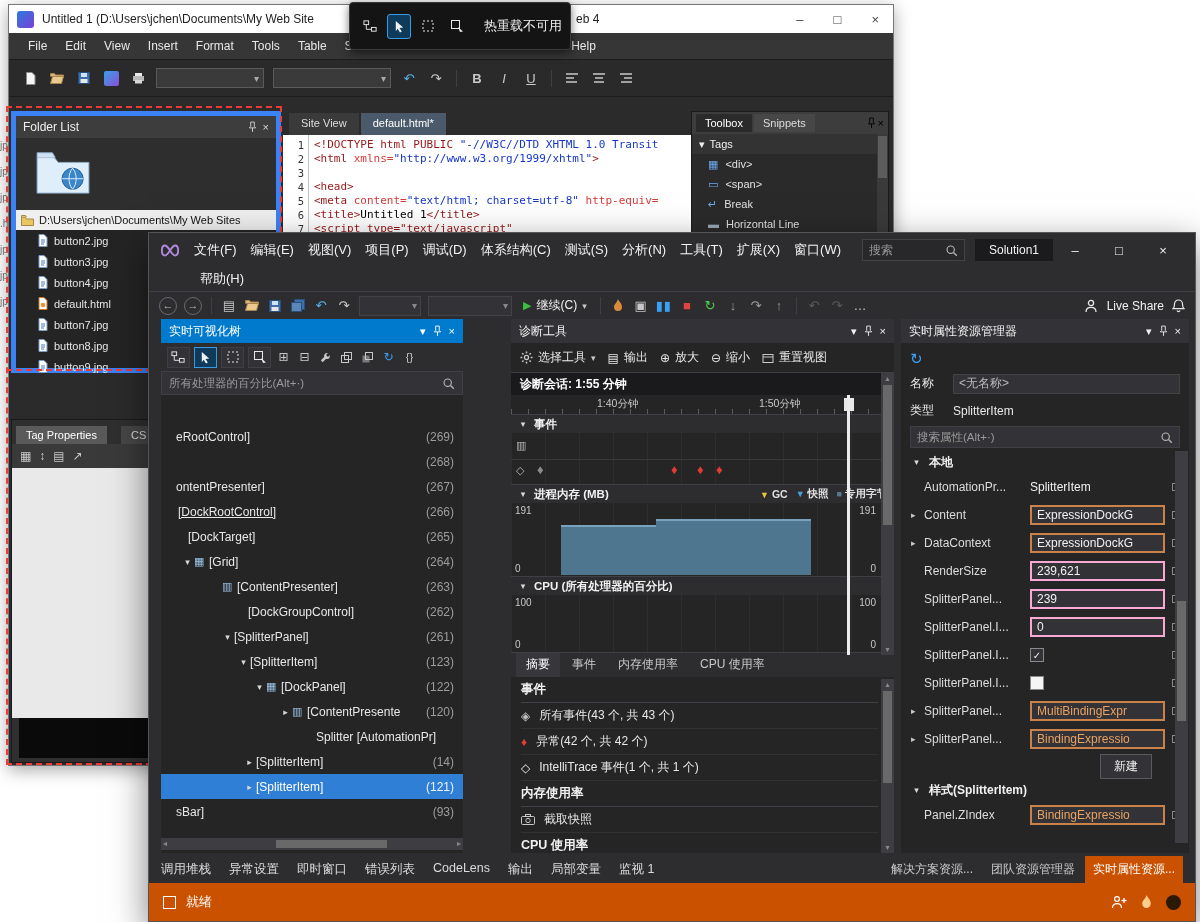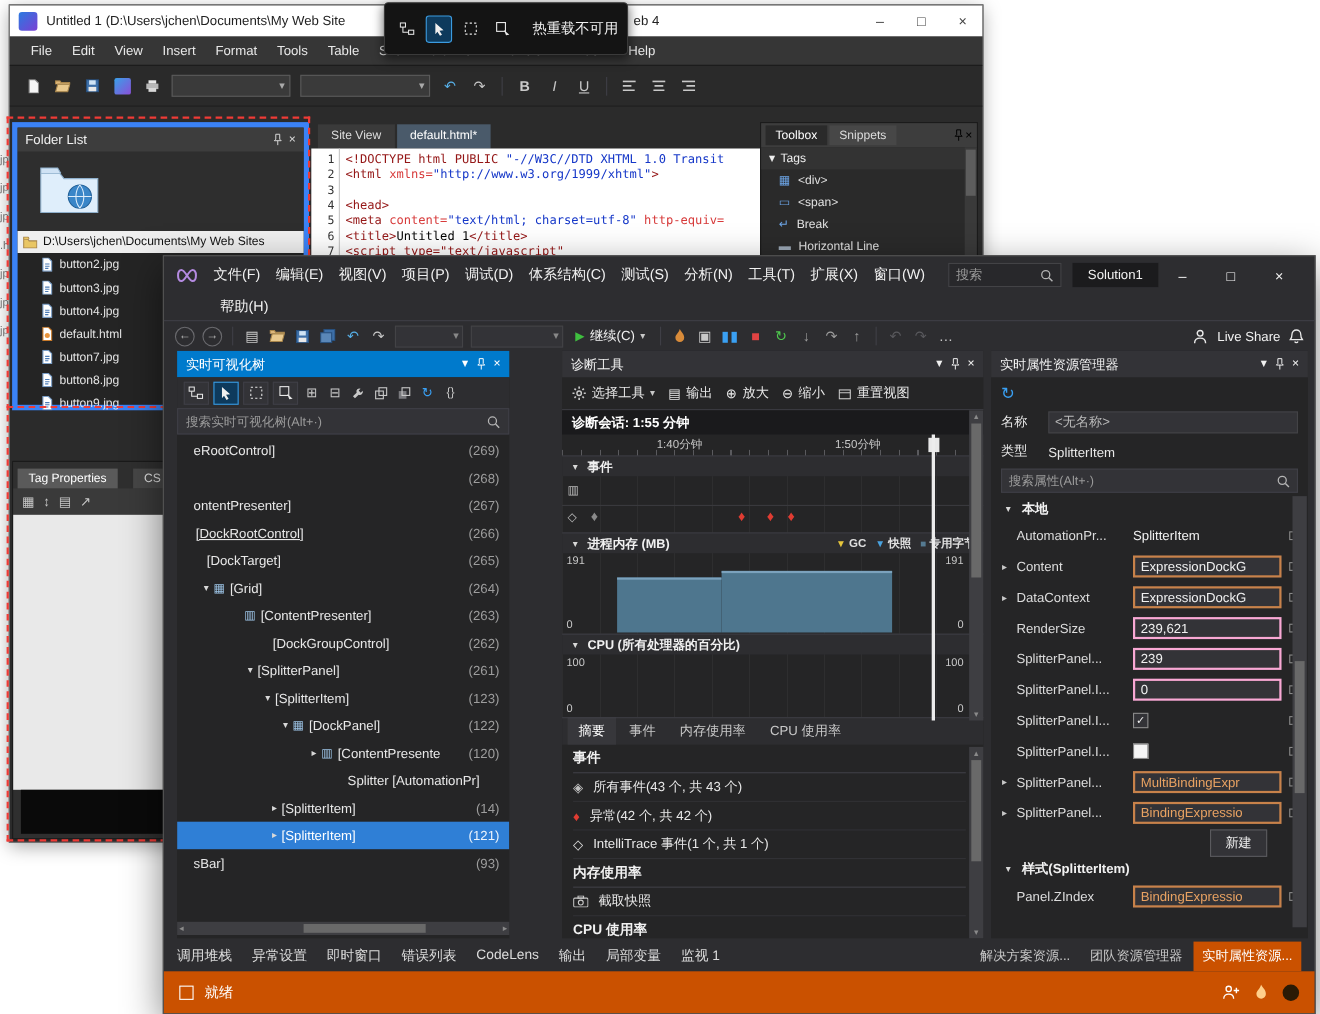--- a/index.html
+++ b/index.html
@@ -683,30 +683,30 @@
           </svg>
         </span>
         <span class="lvt-plain">
           <span style="color:#3aa0f3">↻</span>
         </span>
         <span class="lvt-plain">
           <span class="braces">{}</span>
         </span>
       </div>
     <div class="lvt-search">
-      <span class="sp">搜索实时可视化树(Alt+·)</span>
+      <span class="sp">所有处理器的百分比(Alt+·)</span>
       <span class="ic">
           <svg width="13" height="13" viewBox="0 0 16 16">
             <circle cx="7" cy="7" r="4.5" fill="none" stroke="#b5b5b5" stroke-width="1.4"></circle>
             <line x1="10.5" y1="10.5" x2="14.5" y2="14.5" stroke="#b5b5b5" stroke-width="1.6"></line>
           </svg>
         </span>
     </div>
     <div class="lvt-tree" id="lvt-tree">
-        <div class="tree-row" style="padding-left: 2px;">
+        <div class="tree-row" style="padding-left: 2px; margin-top: 27px;">
           <span class="tr-exp"></span>
           <span class="tr-label">eRootControl]</span>
           <span class="tr-count">(269)</span>
         </div>
         <div class="tree-row" style="padding-left: 2px;">
           <span class="tr-exp"></span>
           <span class="tr-label"></span>
           <span class="tr-count">(268)</span>
         </div>
         <div class="tree-row" style="padding-left: 2px;">

